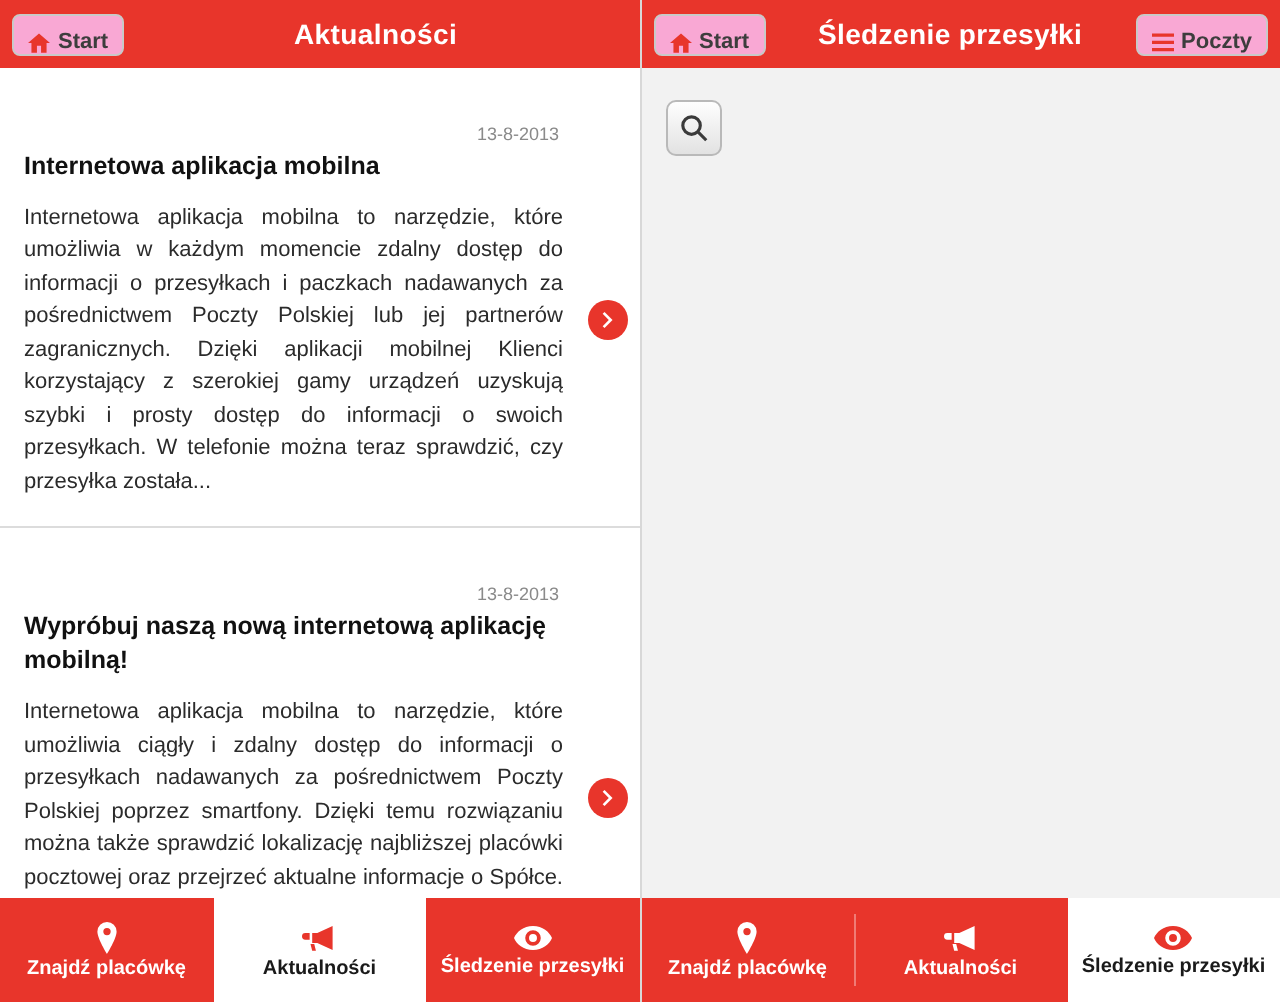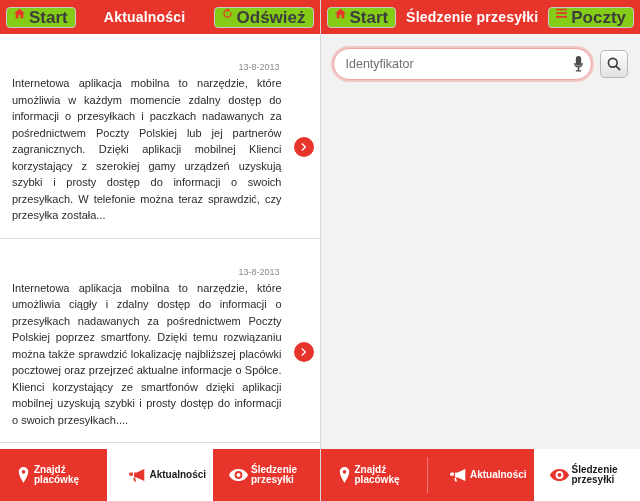--- a/index.html
+++ b/index.html
@@ -39,29 +39,29 @@
     color: #ffffff;
     display: flex;
     align-items: center;
     justify-content: space-between;
     padding: 0 6px;
     flex: none;
     box-sizing: border-box;
   }
   .hdr-btn {
     display: flex;
-    align-items: flex-start;
+    align-items: flex-end;
     gap: 4px;
-    background: #84cc16;
+    background: #f9a8d4;
     color: #3d3d3d;
     border: 1px solid #c9c9c9;
     border-radius: 4px;
     height: 21px;
     padding: 0 7px;
-    font-size: 17px;
+    font-size: 11px;
     font-weight: bold;
     box-sizing: border-box;
     white-space: nowrap;
     cursor: pointer;
   }
   .hdr-title {
     font-size: 14px;
     font-weight: bold;
     letter-spacing: 0.2px;
     text-align: center;
@@ -185,30 +185,30 @@
   
   .tabbar {
     height: 52px;
     background: #e8352b;
     display: flex;
     flex: none;
   }
   .tab {
     flex: 1;
     display: flex;
+    flex-direction: column;
     align-items: center;
     justify-content: center;
     gap: 3px;
     color: #ffffff;
     font-size: 10px;
     font-weight: bold;
     cursor: pointer;
     box-sizing: border-box;
     position: relative;
-    padding-left: 16px;
   }
   .tab + .tab::before {
     content: "";
     position: absolute;
     left: 0; top: 8px; bottom: 8px;
     width: 1px;
     background: rgba(255,255,255,0.35);
   }
   .tab.active {
     background: #ffffff;
@@ -230,44 +230,38 @@
     <div class="header">
       <div class="hdr-btn">
         <span class="ic">
           <svg width="11" height="11" viewBox="0 0 16 16">
               <path fill="#e8352b" d="M8 1L0 8h2.5v7h4V10h3v5h4V8H16z"></path>
             </svg>
         </span>
         <span>Start</span>
       </div>
       <div class="hdr-title">Aktualności</div>
-      <div class="hdr-btn">
-        <span class="ic">
-          <svg width="11" height="11" viewBox="0 0 16 16">
-              <path fill="#e8352b" d="M8 2a6 6 0 1 0 5.6 3.9l-1.6.6A4.3 4.3 0 1 1 8 3.7V6l3.7-2.6L8 0z"></path>
-            </svg>
-        </span>
-        <span>Odśwież</span>
-      </div>
     </div>
 
     <div class="scroll">
 
       <div class="news-item">
         <div class="news-date">13-8-2013</div>
+        <div class="news-title">Internetowa aplikacja mobilna</div>
         <div class="news-body">Internetowa aplikacja mobilna to narzędzie, które umożliwia w każdym momencie zdalny dostęp do informacji o przesyłkach i paczkach nadawanych za pośrednictwem Poczty Polskiej lub jej partnerów zagranicznych.   Dzięki aplikacji mobilnej Klienci korzystający z szerokiej gamy urządzeń uzyskują szybki i prosty dostęp do informacji o swoich przesyłkach. W telefonie można teraz sprawdzić, czy przesyłka została...</div>
         <div class="chev">
           <svg width="8" height="8" viewBox="0 0 8 12">
               <path fill="#ffffff" d="M1.4 0L0 1.4 4.6 6 0 10.6 1.4 12l6-6z"></path>
             </svg>
         </div>
       </div>
 
       <div class="news-item">
         <div class="news-date">13-8-2013</div>
+        <div class="news-title">Wypróbuj naszą nową internetową aplikację mobilną!</div>
         <div class="news-body">Internetowa aplikacja mobilna to narzędzie, które umożliwia ciągły i zdalny dostęp do informacji o przesyłkach nadawanych za pośrednictwem Poczty Polskiej poprzez smartfony. Dzięki temu rozwiązaniu można także sprawdzić lokalizację najbliższej placówki pocztowej oraz  przejrzeć aktualne informacje o Spółce. Klienci korzystający ze smartfonów dzięki aplikacji mobilnej uzyskują szybki i prosty dostęp do informacji o swoich przesyłkach....</div>
         <div class="chev">
           <svg width="8" height="8" viewBox="0 0 8 12">
               <path fill="#ffffff" d="M1.4 0L0 1.4 4.6 6 0 10.6 1.4 12l6-6z"></path>
             </svg>
         </div>
       </div>
 
       <div class="news-item">
         <div class="news-date">13-8-2013</div>
@@ -320,28 +314,20 @@
         <span class="ic">
           <svg width="11" height="11" viewBox="0 0 16 16">
               <path fill="#e8352b" d="M0 1h16v2.4H0zM0 6.3h16v2.4H0zM0 11.6h16V14H0z"></path>
             </svg>
         </span>
         <span>Poczty</span>
       </div>
     </div>
 
     <div class="track-body">
-      <div class="search-wrap">
-        <input type="text" value="" placeholder="Identyfikator" style="">
-        <div class="mic-btn">
-          <svg width="11" height="16" viewBox="0 0 12 18">
-              <path fill="currentColor" d="M6 11a3 3 0 0 0 3-3V3a3 3 0 0 0-6 0v5a3 3 0 0 0 3 3zm5-3a5 5 0 0 1-4.2 4.93V16H9v1.4H3V16h2.2v-3.07A5 5 0 0 1 1 8h1.5a3.5 3.5 0 0 0 7 0z"></path>
-            </svg>
-        </div>
-      </div>
       <div class="go-btn">
         <span class="ic">
           <svg width="14" height="14" viewBox="0 0 16 16">
               <path fill="none" stroke="currentColor" stroke-width="1.8" d="M6.6 1.6a5 5 0 1 1 0 10 5 5 0 0 1 0-10zm3.8 8.8L15 15"></path>
             </svg>
         </span>
       </div>
     </div>
 
     <div class="tabbar">

